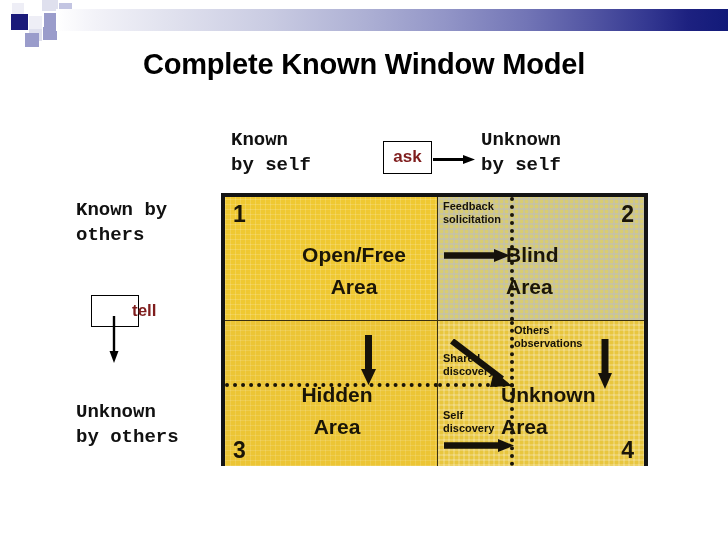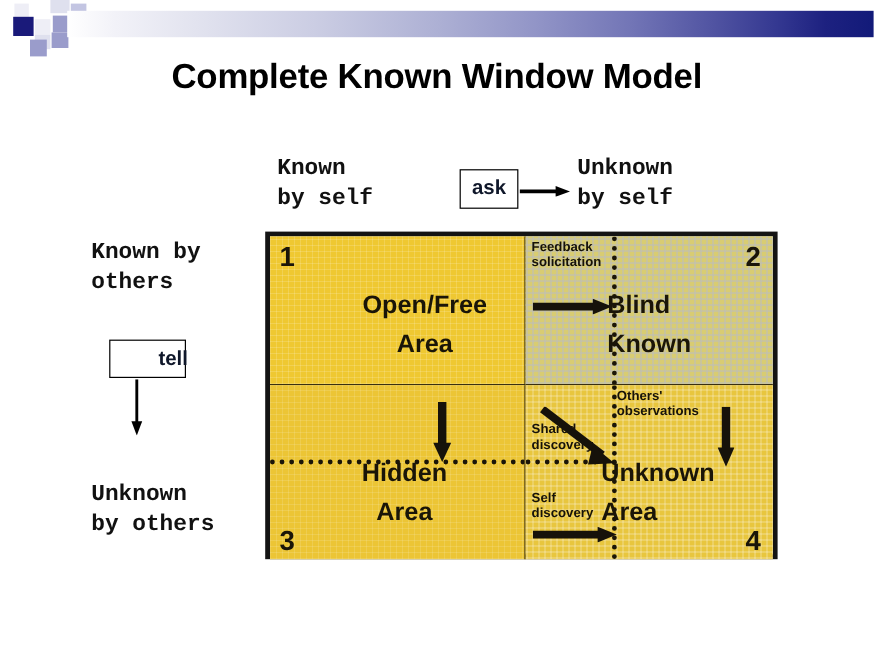--- a/index.html
+++ b/index.html
@@ -75,32 +75,32 @@
   #lbl-known-others { left: 76px;  top: 198px; }
   #lbl-unknown-others { left: 76px; top: 400px; }
 
   
   .tagbox {
     position: absolute;
     border: 1.6px solid #000;
     background: #ffffff;
     font-size: 17px;
     font-weight: bold;
-    color: #0f172a;
+    color: #7f1d1d;
     text-align: center;
     box-sizing: border-box;
   }
   #ask-box {
     left: 383px; top: 141px;
     width: 49px; height: 33px;
     line-height: 30px;
   }
   #tell-box {
-    left: 91px; top: 283px;
-    width: 64px; height: 32px;
+    left: 91px; top: 295px;
+    width: 48px; height: 32px;
     line-height: 29px;
     padding-left: 40px;
   }
   #ask-arrow {
     position: absolute;
     left: 433px; top: 155px;
     width: 42px; height: 9px;
   }
   #tell-arrow {
     position: absolute;
@@ -258,21 +258,21 @@
   <div class="quad" id="q2">
     <div class="dotted-v" id="dot-v-q2"></div>
     <div class="small-lbl" id="q2-feedback">Feedback
 solicitation</div>
     <svg class="arw" id="q2-arrow" viewBox="0 0 66 13">
       <line x1="0" y1="6.5" x2="52" y2="6.5" stroke="#16120a" stroke-width="6.5"></line>
       <polygon points="50,0 66,6.5 50,13" fill="#16120a"></polygon>
     </svg>
     <div class="qnum" id="q2num">2</div>
     <div class="area-title" id="q2-title">Blind
-Known</div>
+Area</div>
   </div>
 
   <div class="quad" id="q3">
     <div class="dotted-h" id="dot-h-q3"></div>
     <svg class="arw" id="q3-arrow" viewBox="0 0 15 50">
       <line x1="7.5" y1="0" x2="7.5" y2="36" stroke="#16120a" stroke-width="7"></line>
       <polygon points="0,34 15,34 7.5,50" fill="#16120a"></polygon>
     </svg>
     <div class="qnum" id="q3num">3</div>
     <div class="area-title" id="q3-title">Hidden

